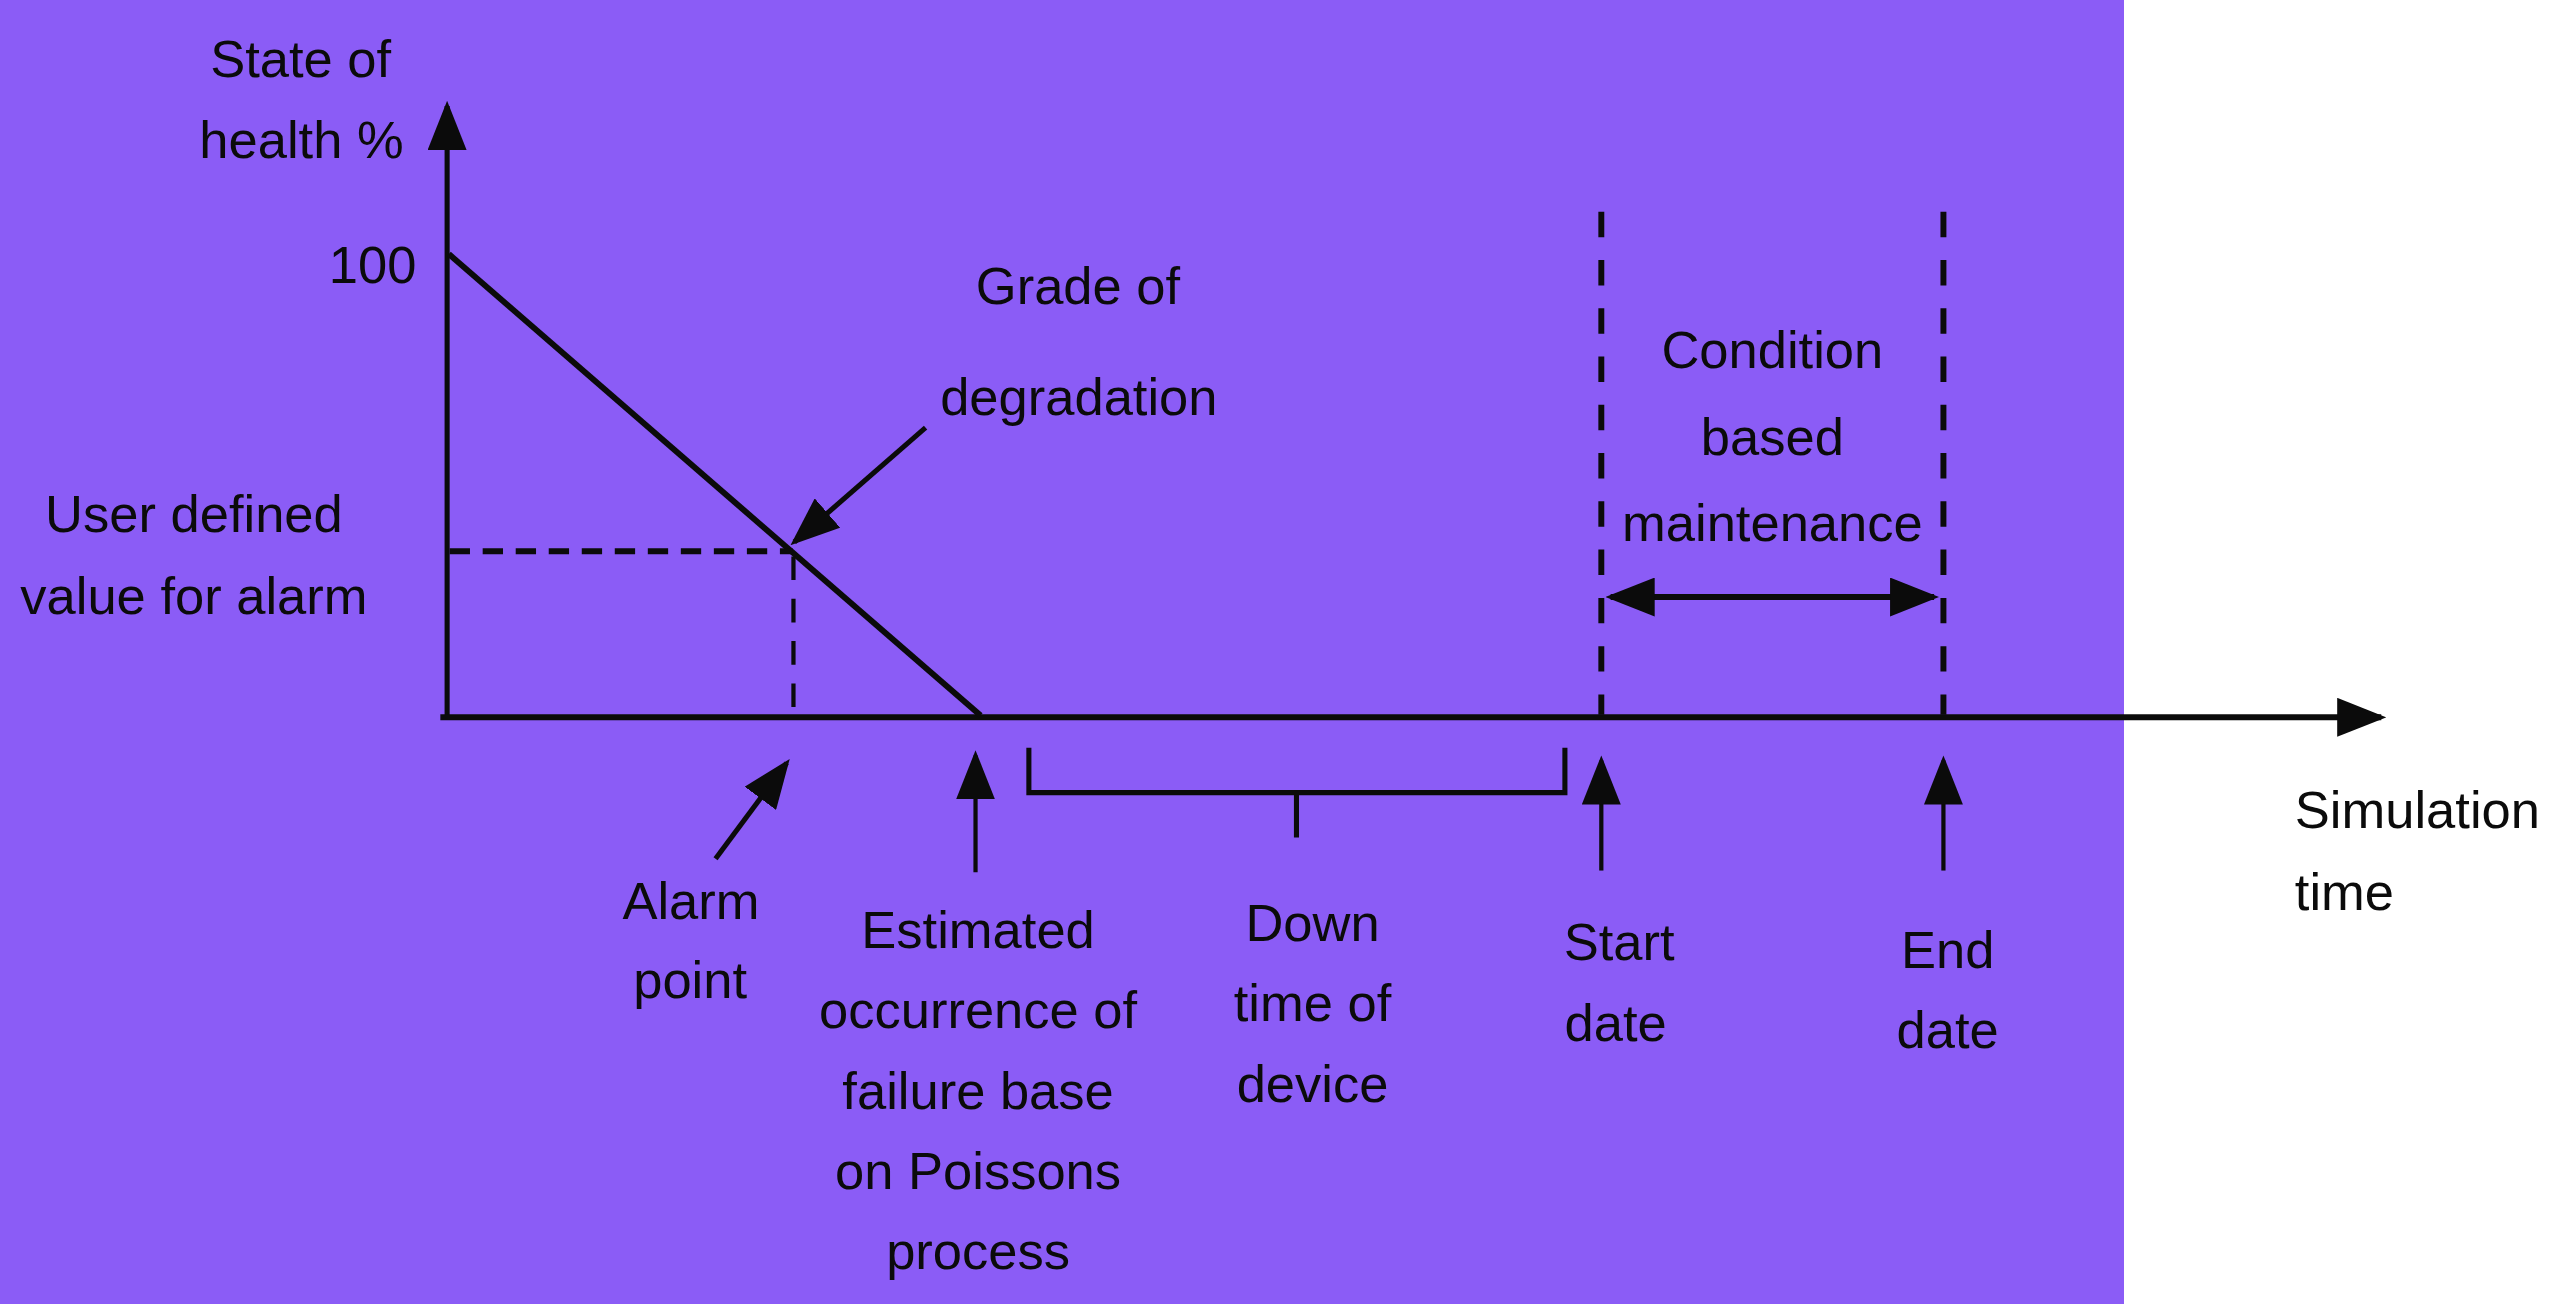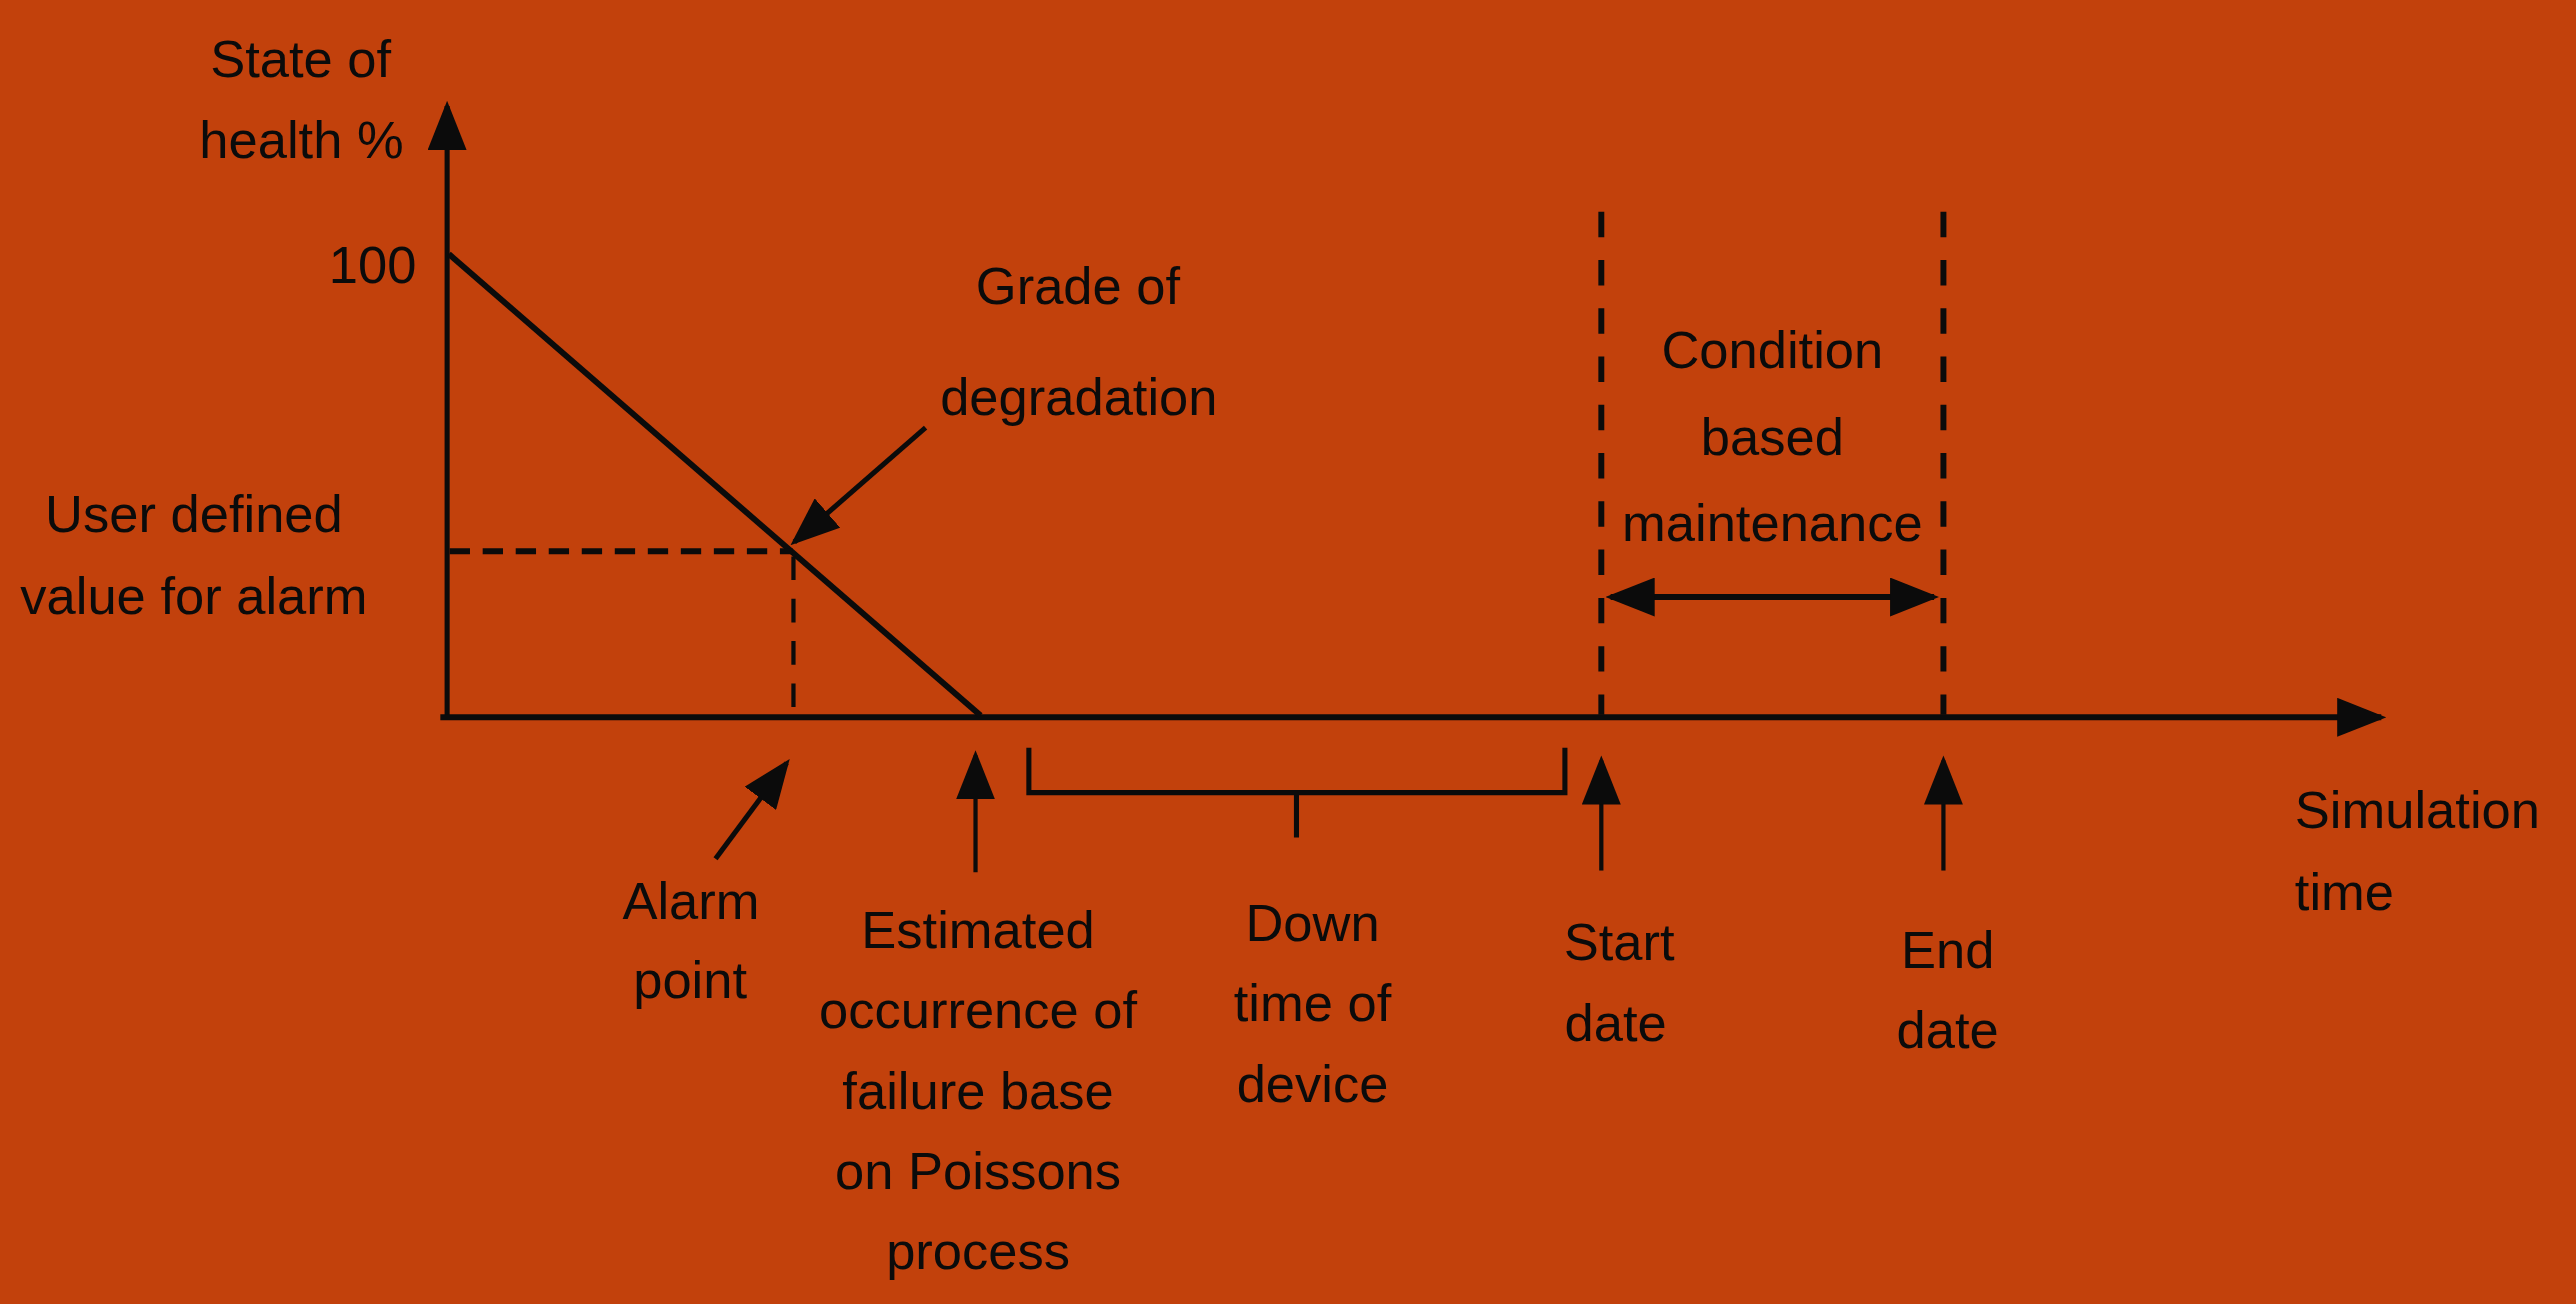--- a/index.html
+++ b/index.html
@@ -1,17 +1,17 @@
 <!DOCTYPE html>
 <html style="font-size:13.5px"><head>
 <meta charset="utf-8">
 <style>
   html,body{margin:0;padding:0;background:#ffffff;}
   body{width:2576px;height:1305px;overflow:hidden;}
-  .canvas{position:relative;width:2576px;height:1305px;background:#c2410c;}
+  .canvas{position:relative;width:2124px;height:1305px;background:#8b5cf6;}
   svg{display:block;}
   .lbl{font-family:"Liberation Sans",sans-serif;font-size:62px;fill:#0b0b0b;}
   .stroke{stroke:#0b0b0b;fill:none;}
 </style>
 </head>
 <body>
 
 <div class="canvas">
 <svg width="2576" height="1305" viewBox="0 0 3042 1541" xmlns="http://www.w3.org/2000/svg">
   <defs>

